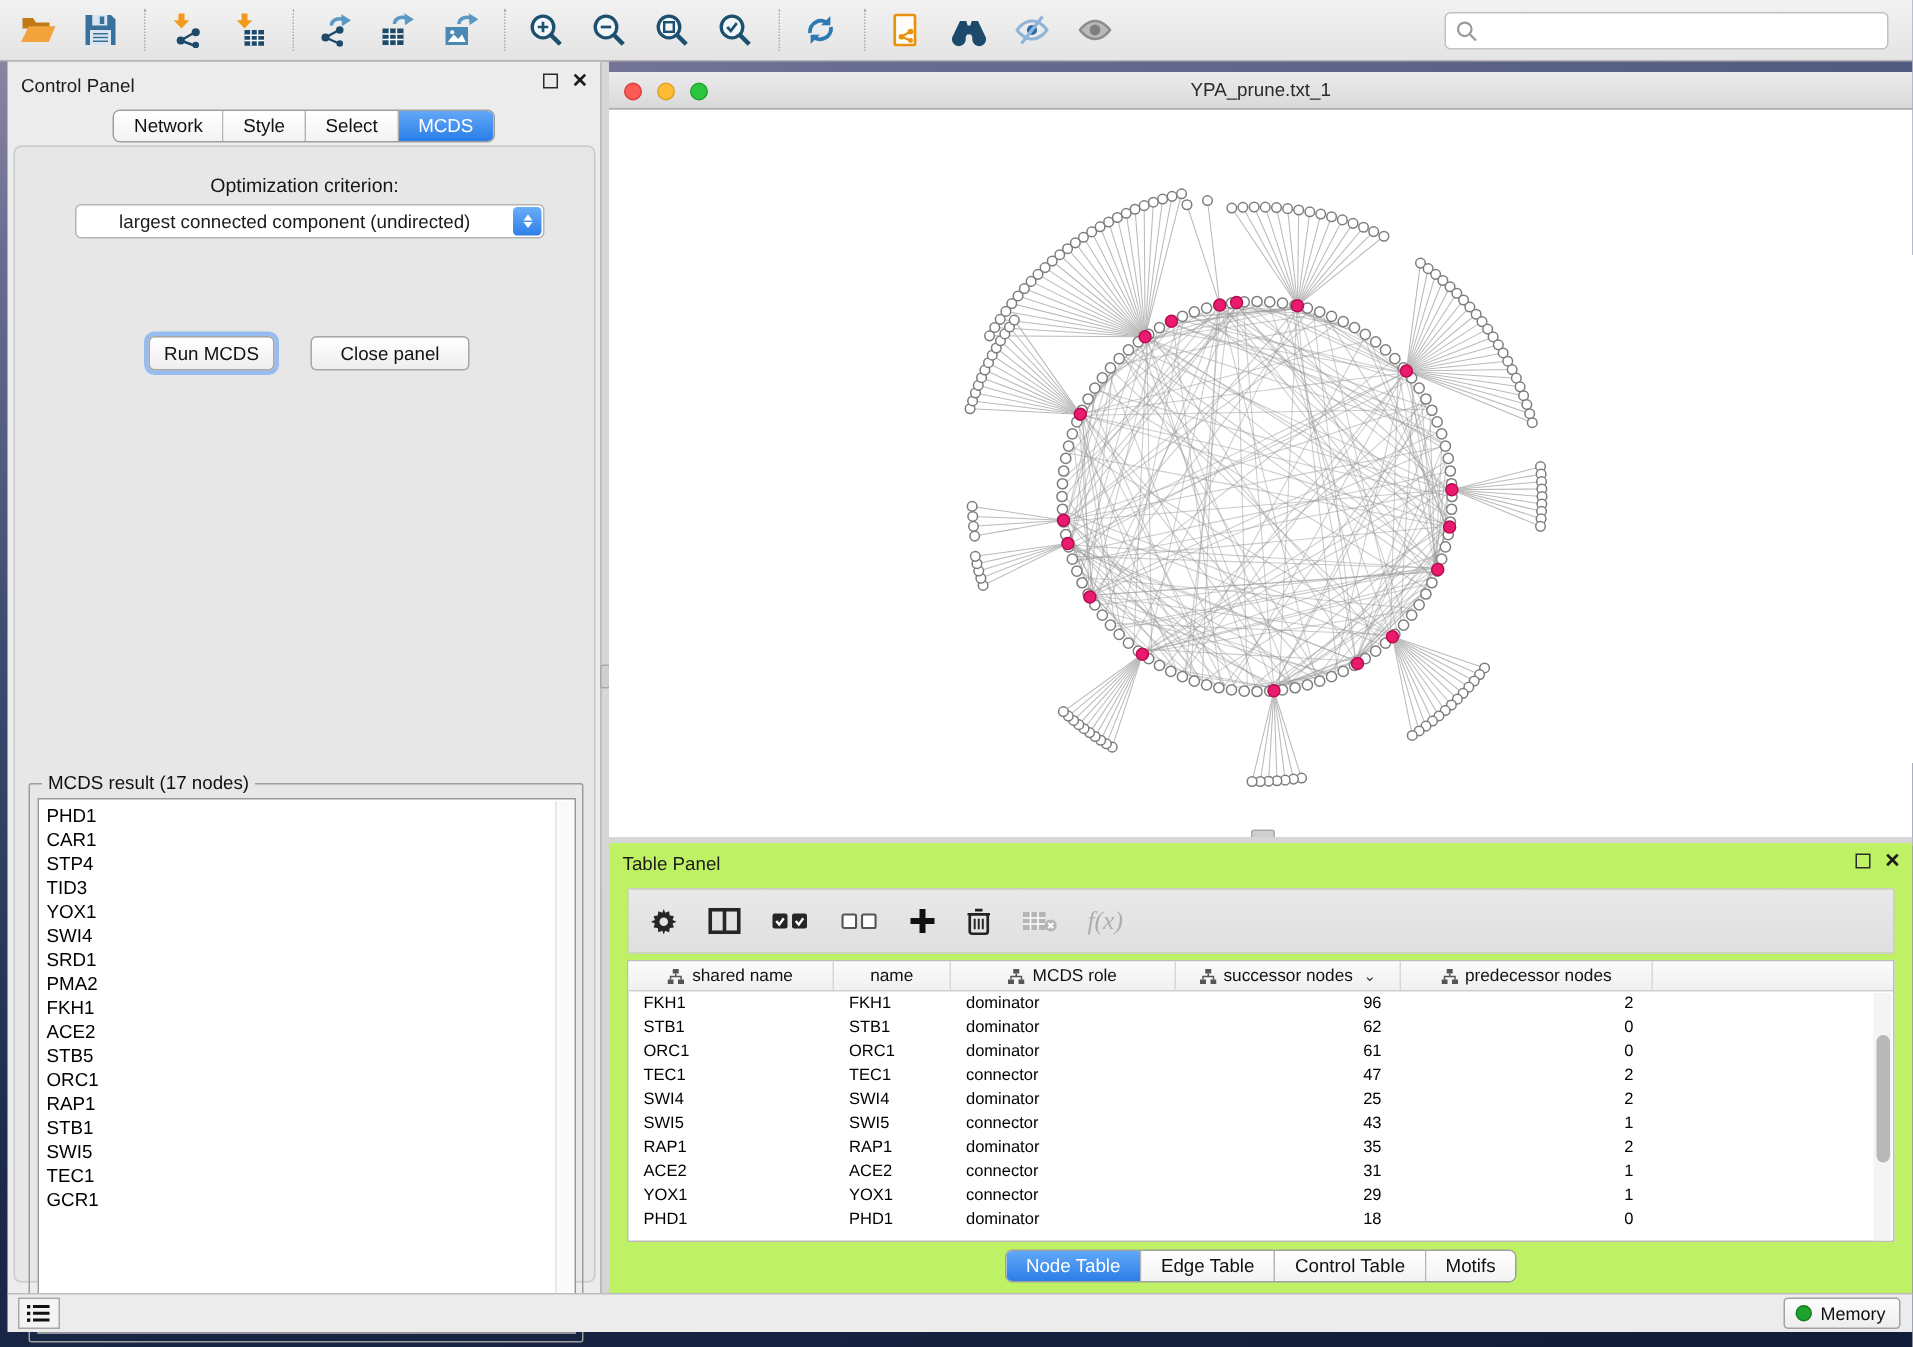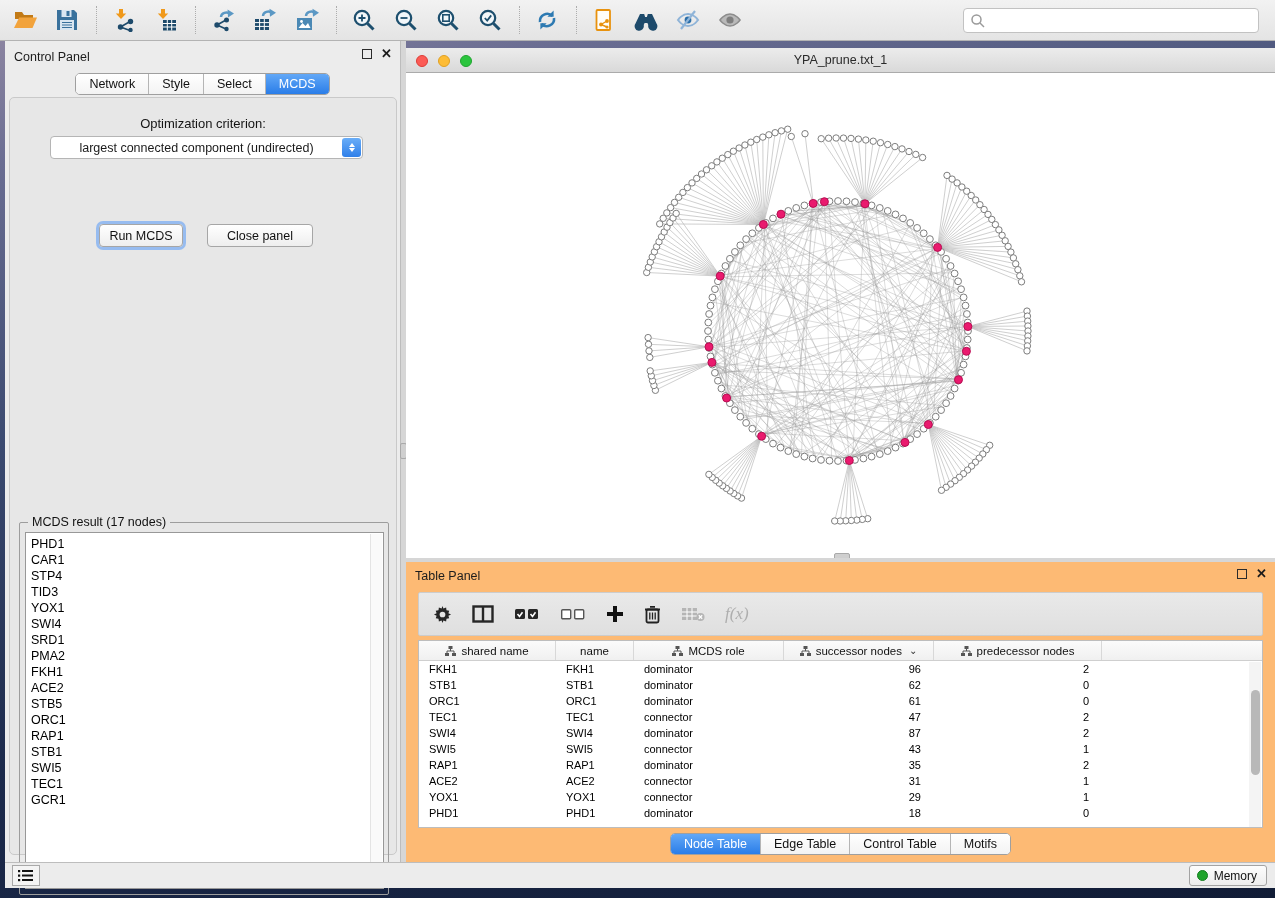--- a/index.html
+++ b/index.html
@@ -86,21 +86,21 @@
     background:linear-gradient(#ececec,#d9d9d9); border-bottom:1px solid #ababab;
     display:flex; align-items:center; justify-content:center;
   }
   .traffic { position:absolute; left:10px; top:6.5px; display:flex; gap:10px; }
   .traffic i { width:12px; height:12px; border-radius:50%; display:inline-block; }
   .net-title { font-size:12.5px; color:#2a2a2a; }
   .net-canvas { position:absolute; left:0; top:25px; width:869px; height:491px; background:#fff; }
   .grip-h { position:absolute; left:428px; top:505px; width:16px; height:7px; background:#cfcfcf; border:1px solid #a9a9a9; border-radius:2px; }
   
   .h-divider { position:absolute; left:406px; top:558px; width:869px; height:4px; background:#d6d6d6; }
-  .table-panel { position:absolute; left:406px; top:562px; width:869px; height:300px; background:#fdba74; }
+  .table-panel { position:absolute; left:406px; top:562px; width:869px; height:300px; background:#bef264; }
   .tp-toolbar {
     position:absolute; left:12px; top:30px; width:845px; height:44px;
     background:linear-gradient(#e9e9e9,#dfdfdf); border:1px solid #cccccc; border-radius:2px;
     display:flex; align-items:center; padding-left:14px; gap:20px;
   }
   .tp-btn { background:transparent; border:none; display:flex; align-items:center; cursor:default; }
   .fx { font-family:"Liberation Serif", serif; font-style:italic; font-size:17px; color:#aeaeae; }
   .tablewrap { position:absolute; left:12px; top:78px; width:845px; height:188px; background:#fff; border:1px solid #bdbdbd; }
   .thead { display:flex; height:20px; background:linear-gradient(#fbfbfb,#f0f0f0); border-bottom:1px solid #cfcfcf; }
   .th { display:flex; align-items:center; justify-content:center; gap:5px; font-size:11.5px; color:#111; border-right:1px solid #d8d8d8; overflow:hidden; }
@@ -1085,21 +1085,21 @@
           <div class="td left" style="width: 137px;">TEC1</div>
           <div class="td left" style="width: 78px;">TEC1</div>
           <div class="td left" style="width: 150px;">connector</div>
           <div class="td right" style="width: 150px;">47</div>
           <div class="td right" style="width: 168px;">2</div>
         </div>
         <div class="trow">
           <div class="td left" style="width: 137px;">SWI4</div>
           <div class="td left" style="width: 78px;">SWI4</div>
           <div class="td left" style="width: 150px;">dominator</div>
-          <div class="td right" style="width: 150px;">87</div>
+          <div class="td right" style="width: 150px;">25</div>
           <div class="td right" style="width: 168px;">2</div>
         </div>
         <div class="trow">
           <div class="td left" style="width: 137px;">SWI5</div>
           <div class="td left" style="width: 78px;">SWI5</div>
           <div class="td left" style="width: 150px;">connector</div>
           <div class="td right" style="width: 150px;">43</div>
           <div class="td right" style="width: 168px;">1</div>
         </div>
         <div class="trow">

